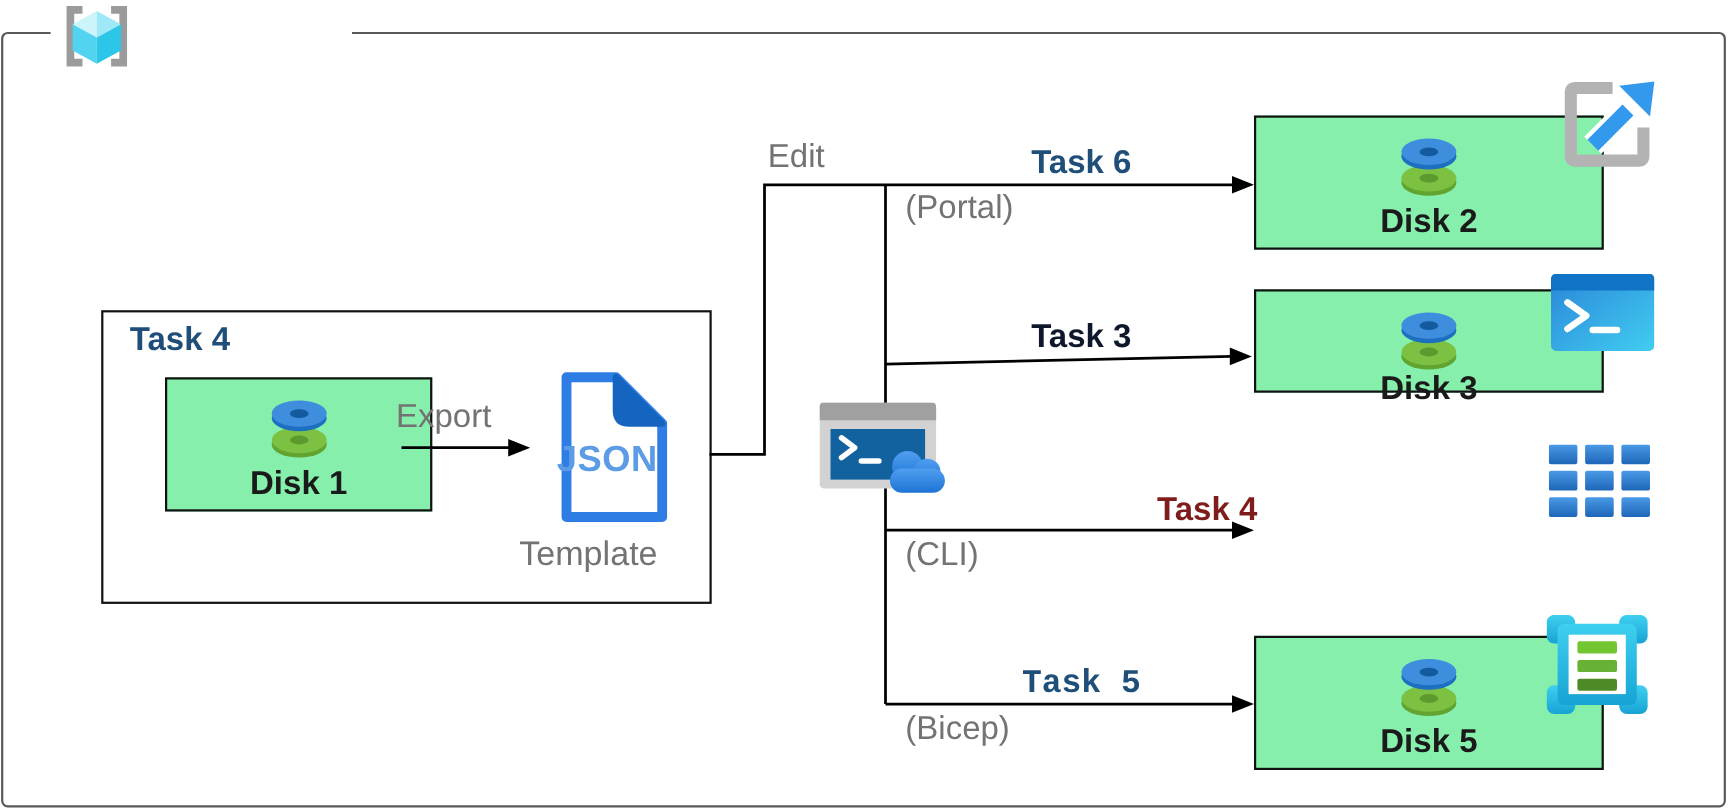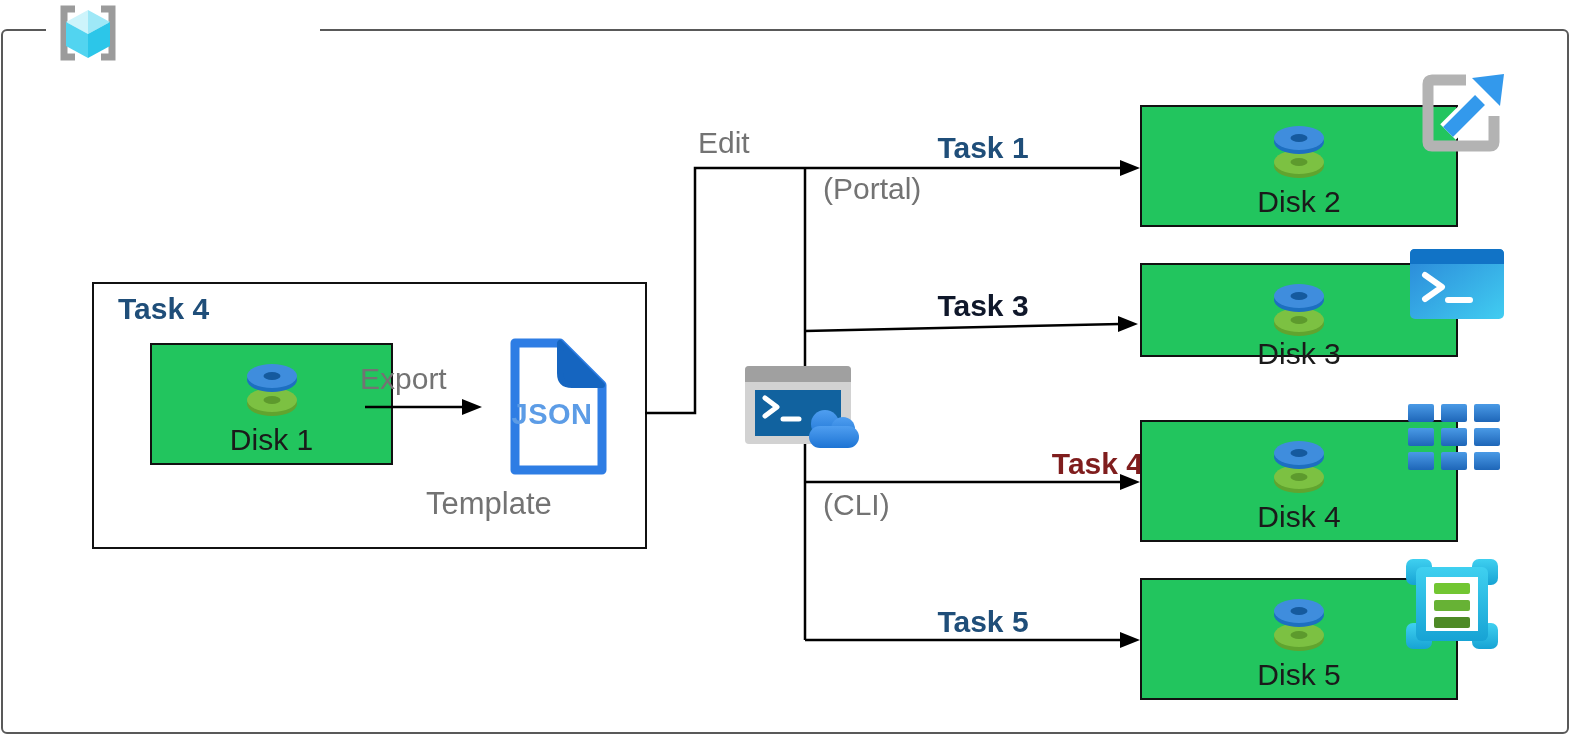--- a/index.html
+++ b/index.html
@@ -15,35 +15,35 @@
   }
   #rg-frame-gap{left:46px;top:26px;width:274px;height:9px;background:#fff;}
   #rg-label{left:140px;top:10px;font-size:34px;color:#1f1f1f;}
   
   .task1-box{
     left:92px;top:282px;width:551px;height:263px;
     border:2.5px solid #111;background:#fff;
   }
   .task1-title{left:118px;top:292px;font-size:30px;font-weight:bold;}
   .disk-box{
-    background:#22c55e;border:2.5px solid #111;
+    background:#86efac;border:2.5px solid #111;
     display:flex;flex-direction:column;align-items:center;
-    justify-content:space-between;padding:16px 0 8px 0;box-sizing:border-box;
+    justify-content:space-between;padding:16px 0 8px 0;box-sizing:border-box;font-weight:bold;
   }
   #disk1-box{left:118px;top:343px;width:243px;height:122px;margin-left:32px;}
   .disk-box .disk-label{font-size:30px;line-height:1;}
   
   .plain-label{font-size:30px;color:#737373;text-align:left;}
   .task-label{font-size:30px;font-weight:bold;text-align:center;}
   .branch-task{left:823px;width:320px;}
   .branch-method{left:823px;width:320px;}
   #export-label{left:360px;top:362px;width:116px;}
-  #template-label{left:426px;top:486px;width:200px;font-size:31px;}
+  #template-label{left:472px;top:486px;width:200px;font-size:31px;}
   #edit-label{left:698px;top:126px;width:100px;}
-  #json-text{left:497px;top:398px;width:110px;text-align:center;font-size:29px;font-weight:bold;letter-spacing:0.5px;}
+  #json-text{left:497px;top:398px;width:110px;text-align:center;font-size:33px;font-weight:bold;letter-spacing:0.5px;}
   
   svg{display:block;}
   #wires{left:0;top:0;}
 </style>
 </head>
 <body>
 
 <div id="canvas">
 
   <div class="abs" id="rg-frame"></div>
@@ -123,26 +123,27 @@
         </linearGradient>
       </defs>
       <g fill="url(#cloudg)">
         <circle cx="80" cy="58" r="14"></circle>
         <circle cx="98" cy="63" r="12"></circle>
         <rect x="64" y="60" width="50" height="22" rx="11"></rect>
       </g>
     </svg>
   </div>
 
-  <div class="abs task-label branch-task" style="top:131px;color:#1F4E79;">Task 1</div>
+  <div class="abs task-label branch-task" style="top:131px;color:#1F4E79;">Task 6</div>
   <div class="abs plain-label branch-method" style="top:172px;">(Portal)</div>
   <div class="abs task-label branch-task" style="top:289px;color:#0f172a;">Task 3</div>
   <div class="abs task-label branch-task" style="top:447px;color:#7f1d1d;text-align:right;">Task 4</div>
   <div class="abs plain-label branch-method" style="top:488px;">(CLI)</div>
-  <div class="abs task-label branch-task" style="top:605px;color:#1F4E79;">Task 5</div>
+  <div class="abs task-label branch-task" style="top:605px;color:#1F4E79;font-family:Liberation Mono, monospace;">Task 5</div>
+  <div class="abs plain-label branch-method" style="top:646px;">(Bicep)</div>
 
   <div class="abs disk-box" style="left:1140px;top:105px;width:318px;height:122px;">
     <span>
       <svg width="64" height="58" viewBox="0 0 64 58">
         <ellipse cx="32" cy="43" rx="25" ry="12" fill="#61a42f"></ellipse>
           <ellipse cx="32" cy="39" rx="25" ry="12" fill="#7cc142"></ellipse>
           <ellipse cx="32" cy="39" rx="8.5" ry="4" fill="#5d9a2d"></ellipse>
         <ellipse cx="32" cy="19" rx="25" ry="12" fill="#1d6fc0"></ellipse>
           <ellipse cx="32" cy="15" rx="25" ry="12" fill="#3f8ddd"></ellipse>
           <ellipse cx="32" cy="15" rx="8.5" ry="4" fill="#155a9e"></ellipse>
@@ -155,33 +156,20 @@
       <svg width="64" height="58" viewBox="0 0 64 58">
         <ellipse cx="32" cy="43" rx="25" ry="12" fill="#61a42f"></ellipse>
           <ellipse cx="32" cy="39" rx="25" ry="12" fill="#7cc142"></ellipse>
           <ellipse cx="32" cy="39" rx="8.5" ry="4" fill="#5d9a2d"></ellipse>
         <ellipse cx="32" cy="19" rx="25" ry="12" fill="#1d6fc0"></ellipse>
           <ellipse cx="32" cy="15" rx="25" ry="12" fill="#3f8ddd"></ellipse>
           <ellipse cx="32" cy="15" rx="8.5" ry="4" fill="#155a9e"></ellipse>
       </svg>
     </span>
     <span class="disk-label">Disk 3</span>
-  </div>
-  <div class="abs disk-box" style="left:1140px;top:420px;width:318px;height:122px;">
-    <span>
-      <svg width="64" height="58" viewBox="0 0 64 58">
-        <ellipse cx="32" cy="43" rx="25" ry="12" fill="#61a42f"></ellipse>
-          <ellipse cx="32" cy="39" rx="25" ry="12" fill="#7cc142"></ellipse>
-          <ellipse cx="32" cy="39" rx="8.5" ry="4" fill="#5d9a2d"></ellipse>
-        <ellipse cx="32" cy="19" rx="25" ry="12" fill="#1d6fc0"></ellipse>
-          <ellipse cx="32" cy="15" rx="25" ry="12" fill="#3f8ddd"></ellipse>
-          <ellipse cx="32" cy="15" rx="8.5" ry="4" fill="#155a9e"></ellipse>
-      </svg>
-    </span>
-    <span class="disk-label">Disk 4</span>
   </div>
   <div class="abs disk-box" style="left:1140px;top:578px;width:318px;height:122px;">
     <span>
       <svg width="64" height="58" viewBox="0 0 64 58">
         <ellipse cx="32" cy="43" rx="25" ry="12" fill="#61a42f"></ellipse>
           <ellipse cx="32" cy="39" rx="25" ry="12" fill="#7cc142"></ellipse>
           <ellipse cx="32" cy="39" rx="8.5" ry="4" fill="#5d9a2d"></ellipse>
         <ellipse cx="32" cy="19" rx="25" ry="12" fill="#1d6fc0"></ellipse>
           <ellipse cx="32" cy="15" rx="25" ry="12" fill="#3f8ddd"></ellipse>
           <ellipse cx="32" cy="15" rx="8.5" ry="4" fill="#155a9e"></ellipse>

